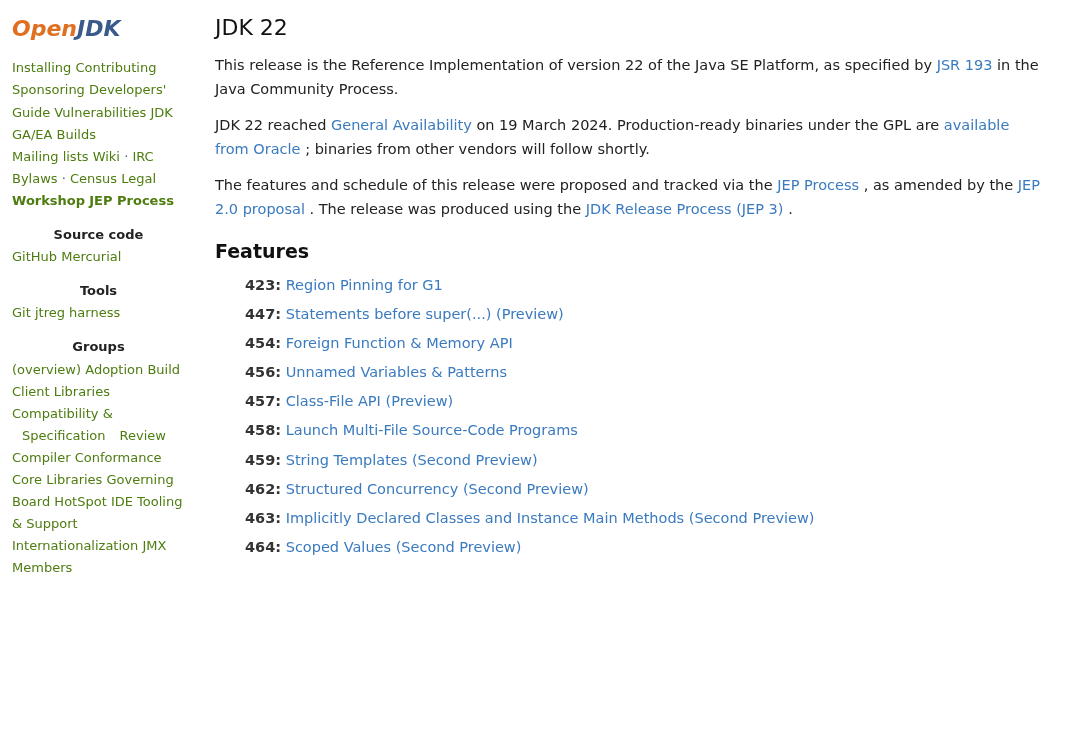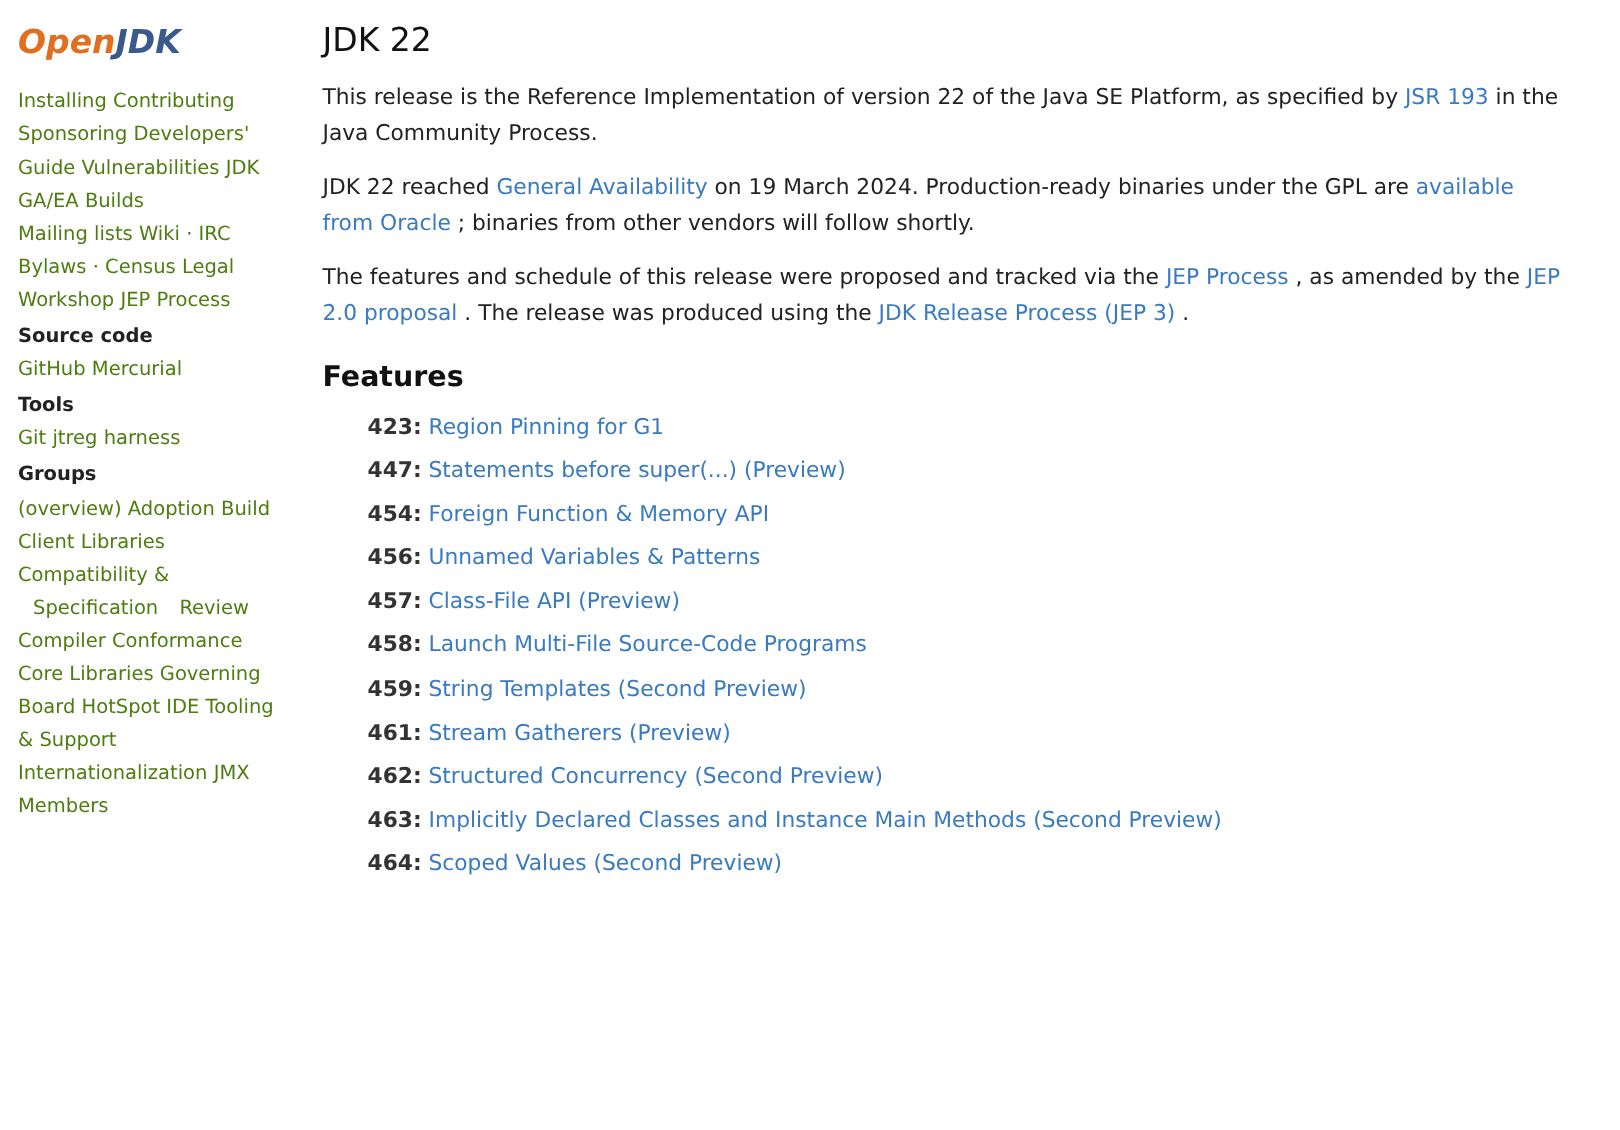--- a/index.html
+++ b/index.html
@@ -35,25 +35,26 @@
       font-style: italic;
     }
     #sidebar a {
       color: #4d7c0f;
       text-decoration: none;
       display: inline;
     }
     .sidebar-section-header {
       font-weight: bold;
       color: #222;
-      margin-top: 2px;
+      margin-top: 12px;
       display: block;
+      text-align: center;
     }
     .sidebar-link-bold {
-      font-weight: normal;
+      font-weight: bold;
       color: #3a5a8c;
       display: block;
     }
     .sidebar-link {
       display: block;
     }
     .sidebar-indent {
       padding-left: 10px;
     }
     .sidebar-inline {
@@ -193,18 +194,17 @@
   <h2>Features</h2>
 
   <ul class="features-list" id="features-list">
   <li><span class="feature-num">423:</span> <a class="link" href="#">Region Pinning for G1</a></li>
       <li><span class="feature-num">447:</span> <a class="link" href="#">Statements before super(...) (Preview)</a></li>
       <li><span class="feature-num">454:</span> <a class="link" href="#">Foreign Function &amp; Memory API</a></li>
       <li><span class="feature-num">456:</span> <a class="link" href="#">Unnamed Variables &amp; Patterns</a></li>
       <li><span class="feature-num">457:</span> <a class="link" href="#">Class-File API (Preview)</a></li>
       <li><span class="feature-num">458:</span> <a class="link" href="#">Launch Multi-File Source-Code Programs</a></li>
       <li><span class="feature-num">459:</span> <a class="link" href="#">String Templates (Second Preview)</a></li>
-      <li><span class="feature-num">461:</span> <a class="link" href="#">Stream Gatherers (Preview)</a></li>
       <li><span class="feature-num">462:</span> <a class="link" href="#">Structured Concurrency (Second Preview)</a></li>
       <li><span class="feature-num">463:</span> <a class="link" href="#">Implicitly Declared Classes and Instance Main Methods (Second Preview)</a></li>
       <li><span class="feature-num">464:</span> <a class="link" href="#">Scoped Values (Second Preview)</a></li>
     </ul>
 </div>
 
 </body></html>

